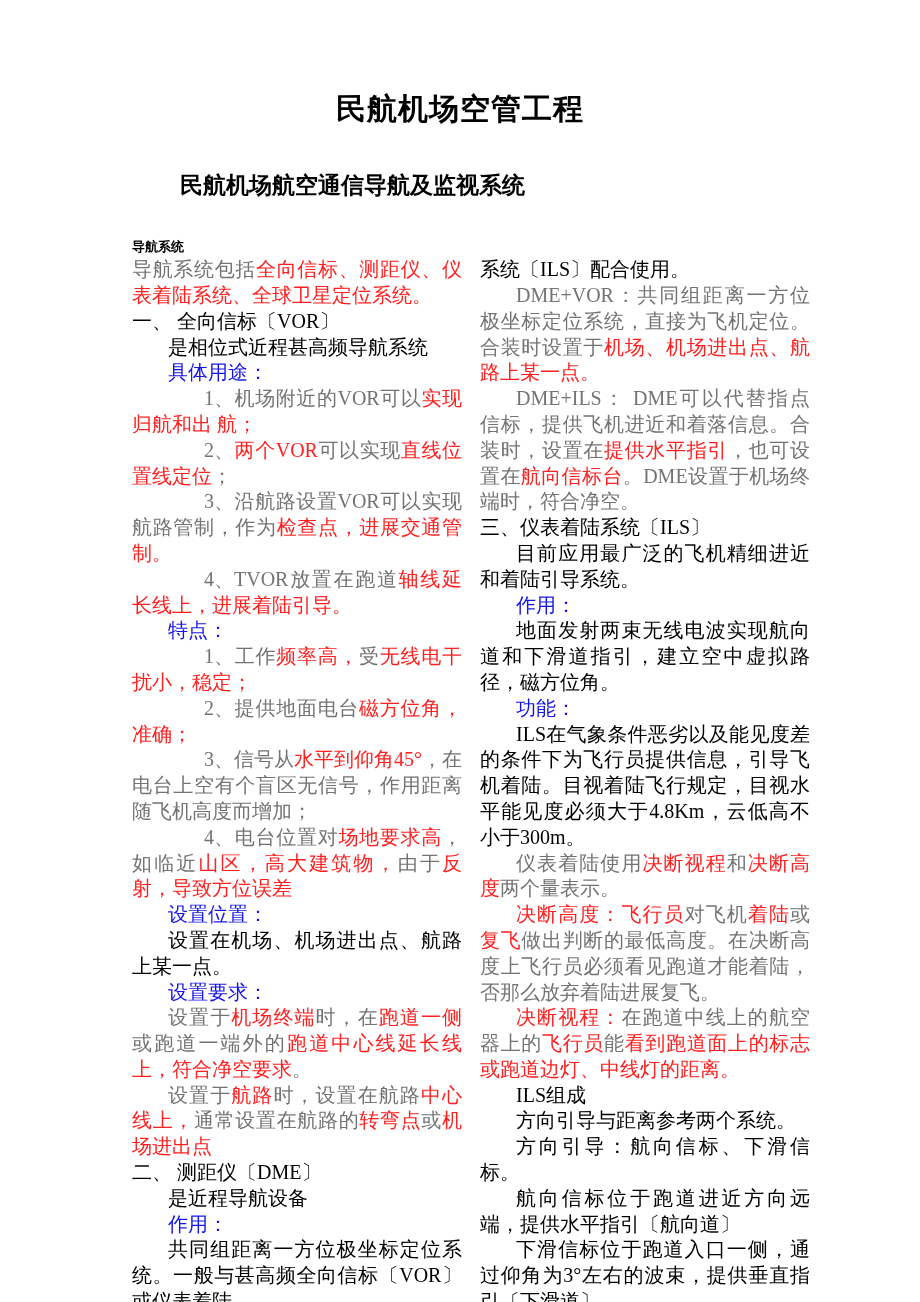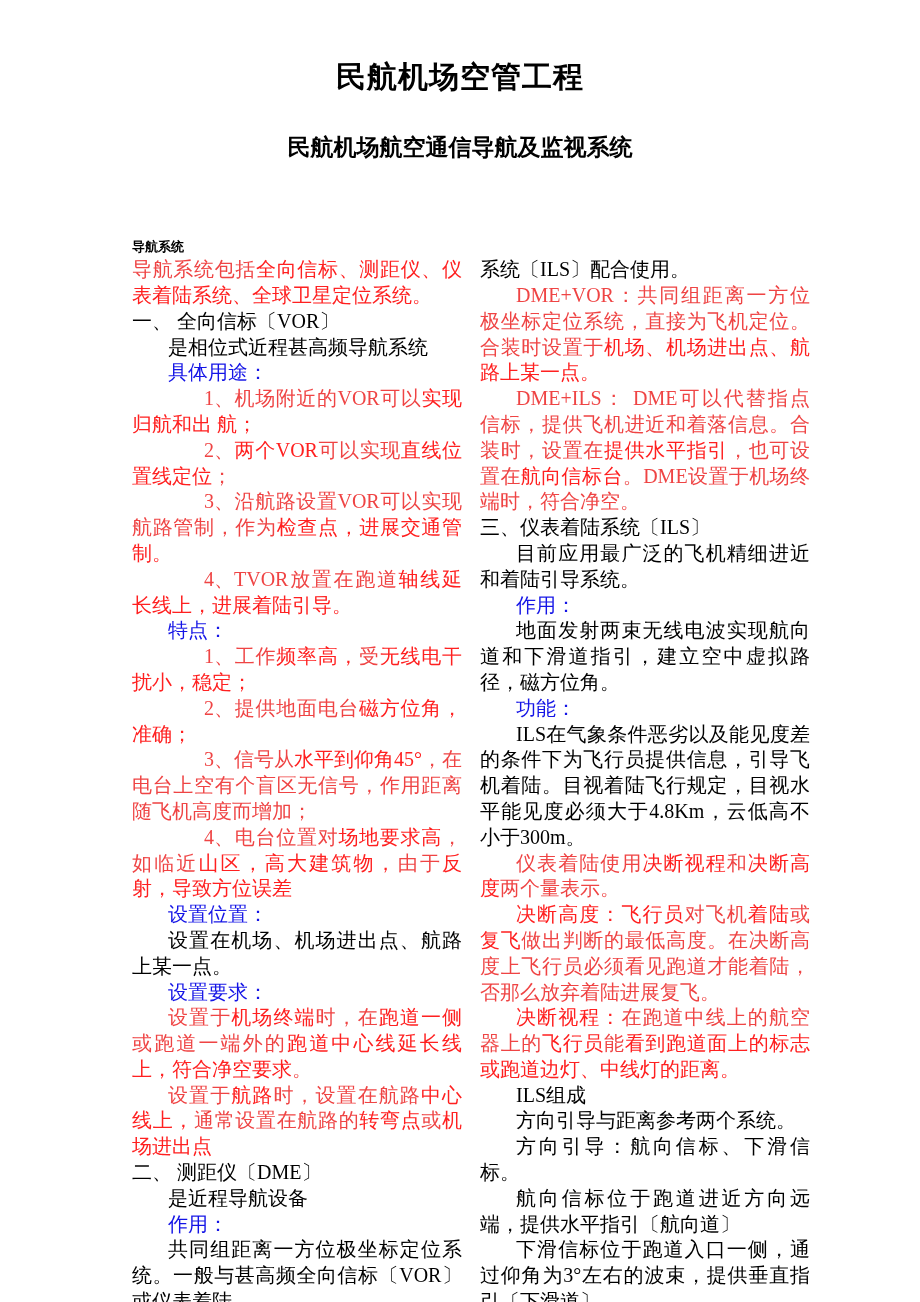--- a/index.html
+++ b/index.html
@@ -23,28 +23,28 @@
     position: relative;
   }
 
   
   .title-main {
     text-align: center;
     font-size: 30px;
     font-weight: bold;
     letter-spacing: 1px;
     margin: 0;
-    padding-top: 60px;
+    padding-top: 92px;
     line-height: 1.15;
   }
   .title-sub {
-    text-align: center;
+    text-align: left;
     font-size: 23px;
     font-weight: bold;
-    margin: 10px;
+    margin: 16px;
     padding-top: 28px;
     line-height: 1.32;
     width: 560px;
     margin-left: auto;
     margin-right: auto;
   }
 
   
   .columns {
     position: absolute;
@@ -84,21 +84,21 @@
   p.ind1 { text-indent: 0; }
   p.ind3 { text-indent: 36px; }
 
   .num {
     display: inline-block;
     min-width: 58px;
   }
 
   .r { color: #ff2020; }
   .b { color: #1414e6; }
-  .k { color: #ef4444; }
+  .k { color: #737373; }
 </style>
 </head>
 <body>
 
 <div class="page">
 
   <h1 class="title-main">民航机场空管工程</h1>
   <h2 class="title-sub">民航机场航空通信导航及监视系统</h2>
 
   <div class="columns">

